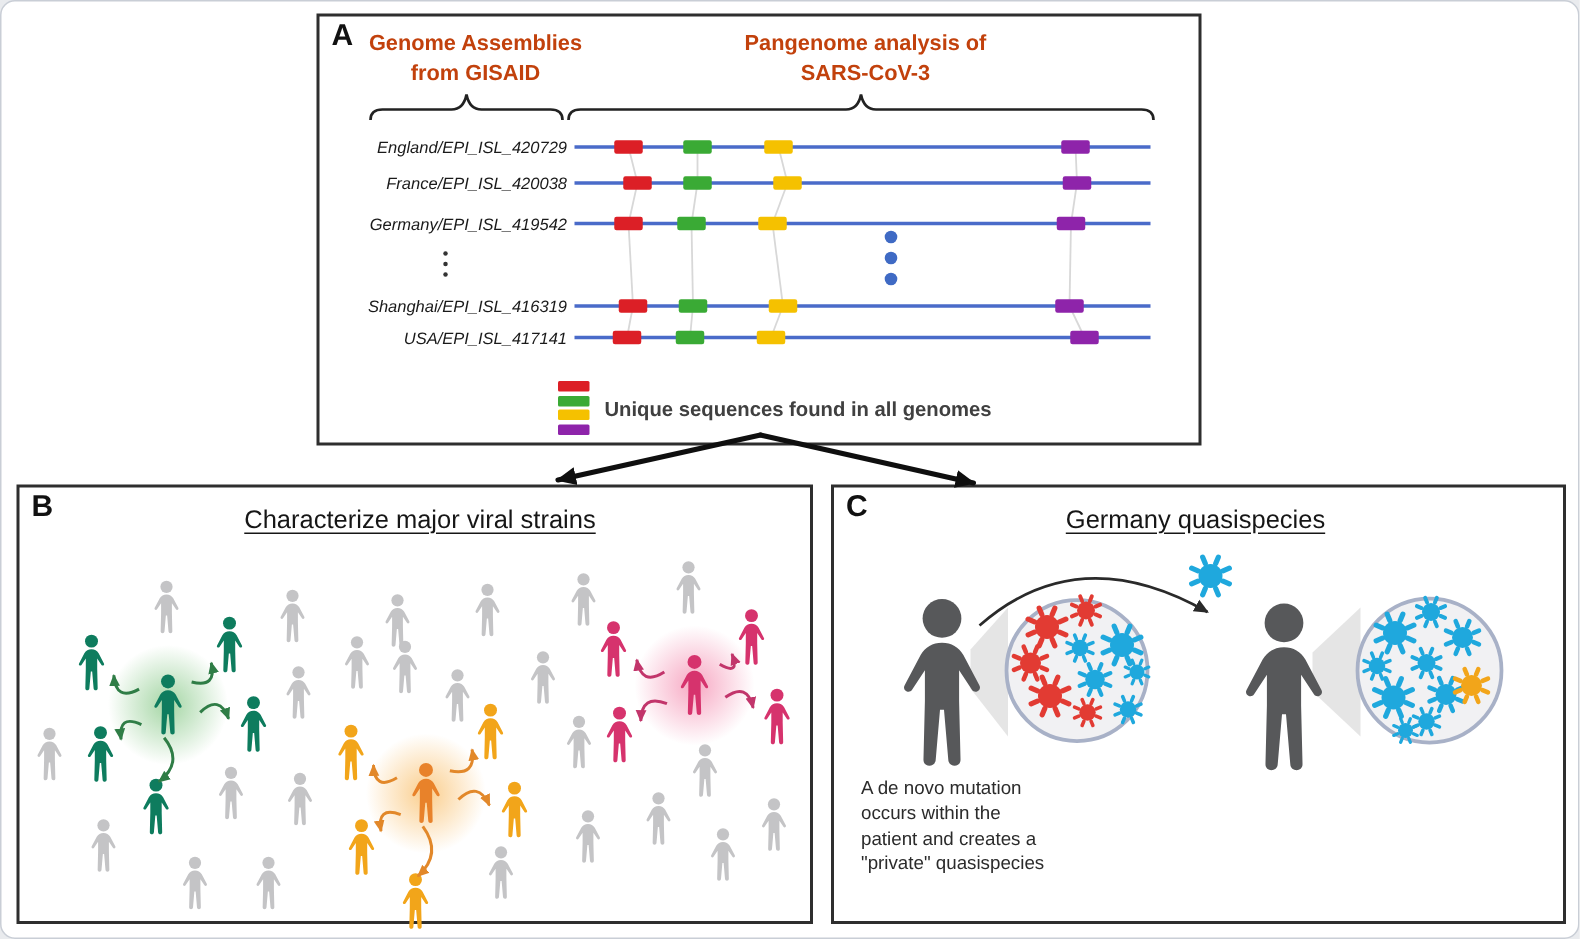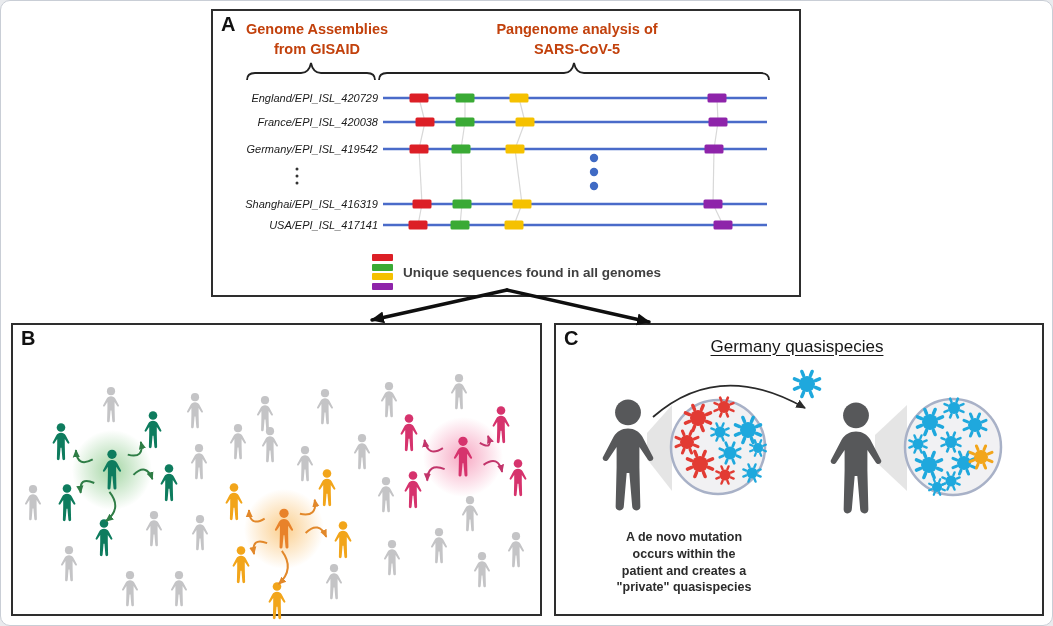--- a/index.html
+++ b/index.html
@@ -11,55 +11,56 @@
   #panelC{left:553px;top:322px;width:490px;height:293px;}
   .plabel{position:absolute;left:8px;top:2px;font-size:20px;font-weight:bold;color:#111;}
   .ptitle{position:absolute;text-align:center;font-weight:bold;font-size:14.5px;color:#c2410c;
           line-height:1.38;white-space:pre-line;}
   #titleLeftA{left:14px;top:8px;width:180px;}
   #titleRightA{left:244px;top:8px;width:240px;}
   .btitle{position:absolute;text-align:center;font-size:17px;color:#161616;
           text-decoration:underline;text-underline-offset:3px;}
   #titleB{left:107px;top:12px;width:320px;}
   #titleC{left:121px;top:12px;width:240px;}
-  .caption{position:absolute;text-align:center;font-weight:bold;font-size:12.5px;color:#2b2b2b;
-           line-height:1.34;white-space:pre-line;top:204px;}
+  .caption{position:absolute;font-weight:normal;font-size:12.5px;color:#2b2b2b;
+           line-height:1.34;white-space:pre-line;top:192px;}
   #capL{left:18px;width:220px;}
   #capR{left:245px;width:212px;}
   #legendA{position:absolute;left:159px;top:242px;display:flex;align-items:center;}
   #legendSw{display:flex;flex-direction:column;}
   #legendSw div{width:21px;height:7px;margin:1.25px 0;border-radius:1px;}
   #legendA span{margin-left:10px;font-weight:bold;font-size:13.5px;color:#404040;}
   svg.layer{position:absolute;left:0;top:0;pointer-events:none;}
   .gname{font-style:italic;font-size:11px;fill:#1a1a1a;font-family:"Liberation Sans",sans-serif;}
 </style>
 </head>
 <body>
 
 <div class="stage">
 
   <div class="panel" id="panelA">
     <div class="plabel">A</div>
     <div class="ptitle" id="titleLeftA">Genome Assemblies
 from GISAID</div>
     <div class="ptitle" id="titleRightA">Pangenome analysis of
-SARS-CoV-5</div>
+SARS-CoV-3</div>
     <div id="legendA">
       <div id="legendSw">
           <div style="background: rgb(220, 31, 38);"></div>
           <div style="background: rgb(58, 170, 53);"></div>
           <div style="background: rgb(245, 193, 0);"></div>
           <div style="background: rgb(142, 36, 170);"></div>
         </div>
       <span>Unique sequences found in all genomes</span>
     </div>
   </div>
 
   <div class="panel" id="panelB">
     <div class="plabel">B</div>
+    <div class="btitle" id="titleB">Characterize major viral strains</div>
   </div>
 
   <div class="panel" id="panelC">
     <div class="plabel">C</div>
     <div class="btitle" id="titleC">Germany quasispecies</div>
     <div class="caption" id="capL">A de novo mutation
 occurs within the
 patient and creates a
 "private" quasispecies</div>
   </div>

